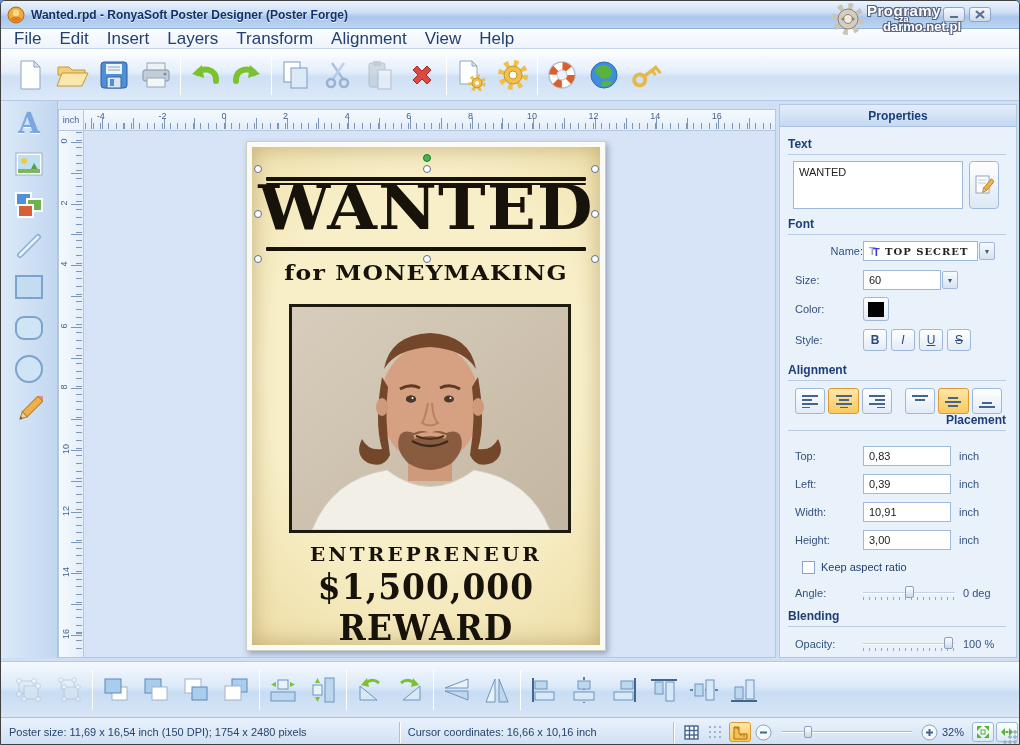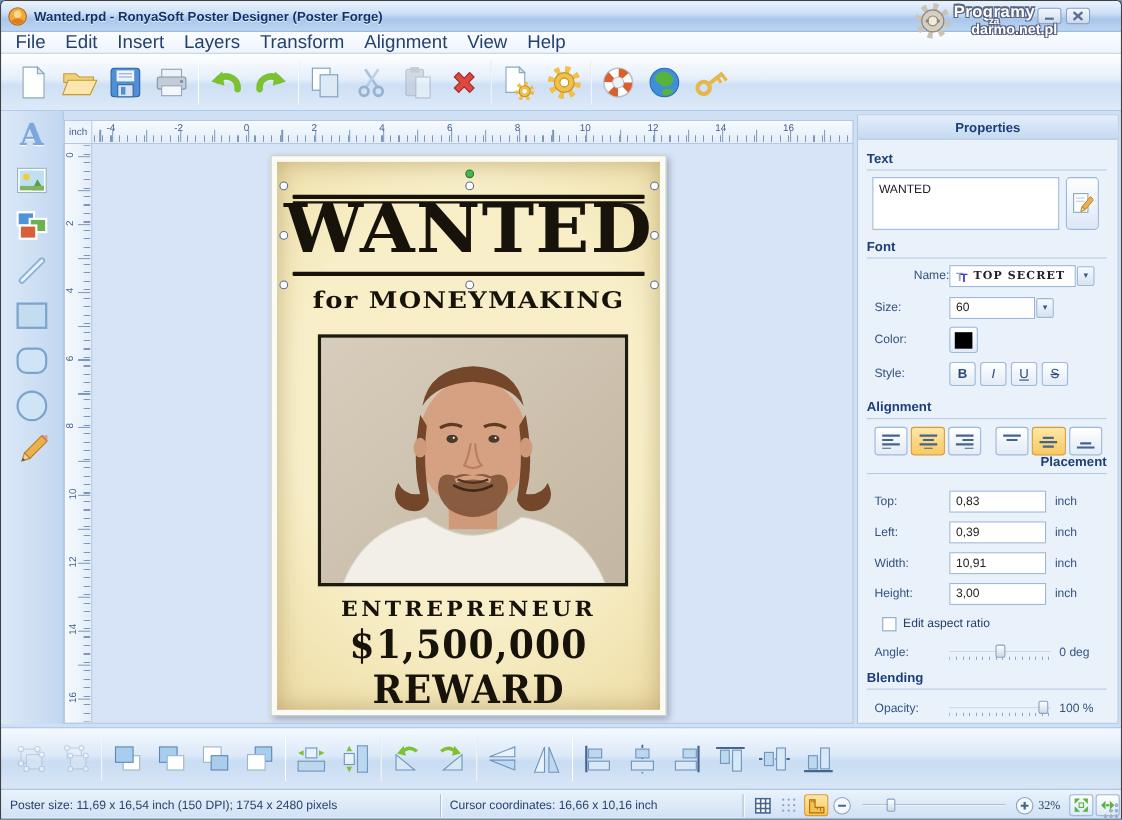--- a/index.html
+++ b/index.html
@@ -579,21 +579,21 @@
         <div class="input" style="width:88px;">10,91</div>
         <span class="unit">inch</span>
       </div>
       <div class="frow" style="top:424px;">
         <span class="flabel">Height:</span>
         <div class="input" style="width:88px;">3,00</div>
         <span class="unit">inch</span>
       </div>
       <div class="frow" style="top:451px;left:22px;">
         <div class="checkbox"></div>
-        <span>Edit aspect ratio</span>
+        <span>Keep aspect ratio</span>
       </div>
       <div class="frow" style="top:477px;">
         <span class="flabel">Angle:</span>
         <div class="slider">
           <div class="track"></div>
           <div class="ticks"></div>
           <div class="thumb" style="left:42px;"></div>
         </div>
         <span class="unit">0 deg</span>
       </div>
@@ -812,21 +812,21 @@
         <div class="ztrack"></div>
         <div class="zthumb"></div>
       </div>
       <div class="sbtn">
         <svg width="17" height="17">
             <circle cx="8.5" cy="8.5" r="7.5" fill="#f4f8fc" stroke="#8aa2c0"></circle>
             <line x1="5" y1="8.5" x2="12" y2="8.5" stroke="#44658c" stroke-width="2"></line>
             <line x1="8.5" y1="5" x2="8.5" y2="12" stroke="#44658c" stroke-width="2"></line>
           </svg>
       </div>
-      <span style="margin:0 7px 0 0;font-family:Liberation Serif, serif;">32%</span>
+      <span style="margin:0 7px 0 0;">32%</span>
       <div class="sbtn" style="border:1px solid #9db8d9;background:linear-gradient(#fff,#dcE8f5);">
         <svg width="14" height="14">
             <g fill="#58b33c">
               <path d="M1 1 L6 1 L1 6Z"></path>
               <path d="M13 1 L13 6 L8 1Z"></path>
               <path d="M1 13 L1 8 L6 13Z"></path>
               <path d="M13 13 L8 13 L13 8Z"></path>
             </g>
             <rect x="5" y="5" width="4" height="4" fill="none" stroke="#58b33c"></rect>
           </svg>

